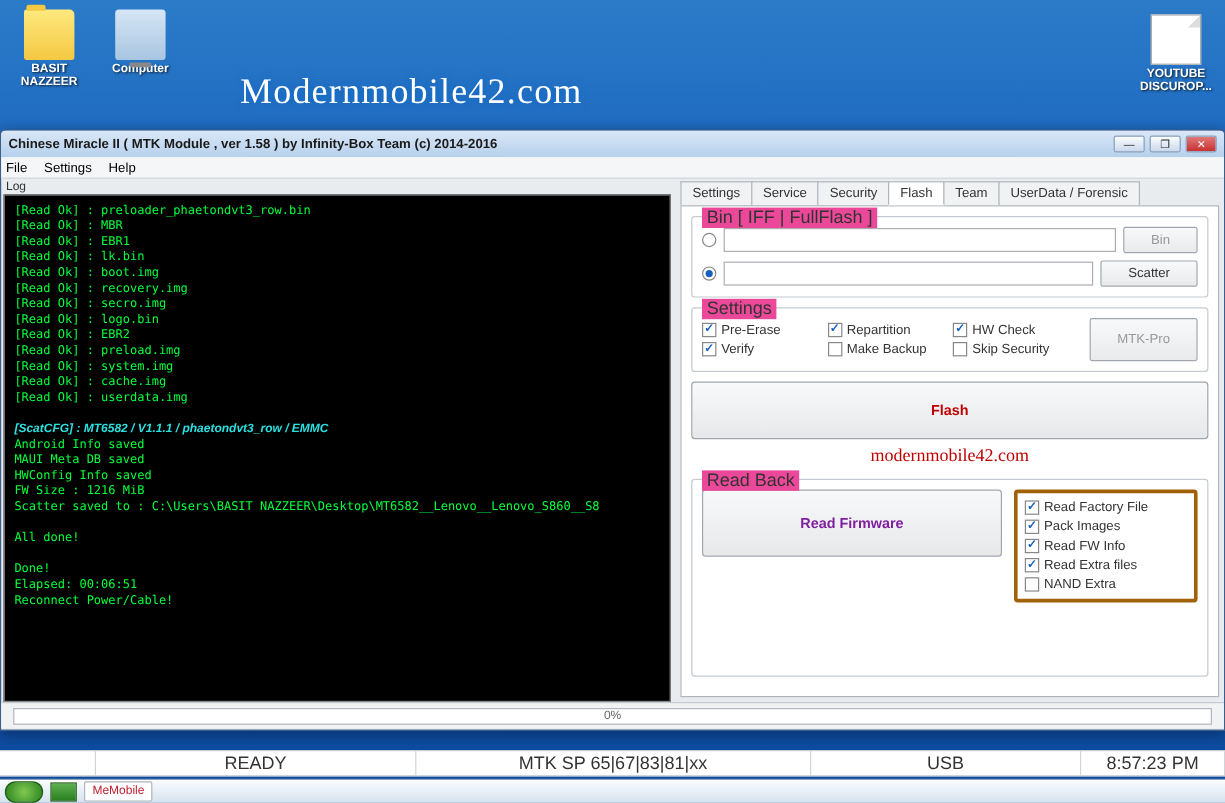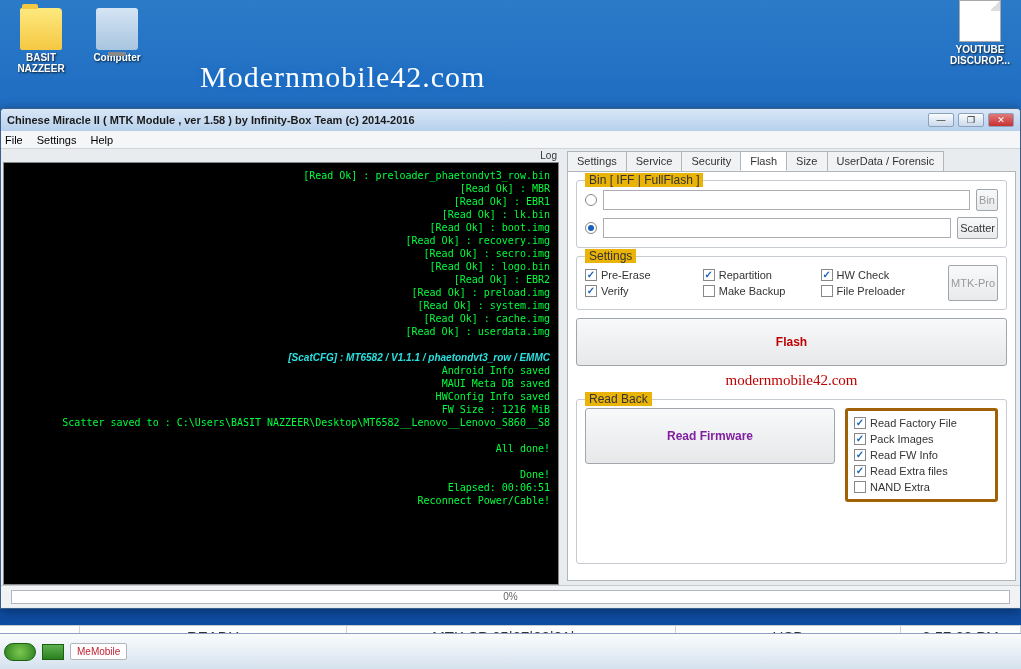--- a/index.html
+++ b/index.html
@@ -23,38 +23,38 @@
 .titlebar { height: 22px; background: linear-gradient(to bottom, #d9e7f7, #b6d0ec); display: flex; align-items: center; padding: 0 6px; font-size: 11px; color: #1a1a1a; border-radius: 4px 4px 0 0; }
 .titlebar .title-text { flex: 1; font-weight: bold; }
 .win-controls { display: flex; gap: 4px; }
 .win-btn { width: 26px; height: 14px; background: linear-gradient(#fafcfe,#cad9eb); border: 1px solid #8aa2bd; border-radius: 2px; font-size: 9px; line-height:12px; text-align:center; cursor:pointer; }
 .win-btn.close { background: linear-gradient(#e07a7a,#c83030); color:#fff; }
 
 .menubar { height: 18px; background: #f4f6f8; display: flex; align-items: center; padding: 0 4px; font-size: 11px; gap: 14px; border-bottom: 1px solid #d0d4d8; }
 .menubar span { cursor: pointer; }
 
 .content { display: flex; height: calc(100% - 63px); }
-.log-panel { width: 560px; display: flex; flex-direction: column; text-align: right; }
+.log-panel { width: 560px; display: flex; flex-direction: column; }
 .log-label { font-size: 10px; padding: 1px 4px; color: #333; }
 .log-box { flex: 1; background: #000; color: #00ff3c; font-family: "Lucida Console", monospace; font-size: 10px; padding: 6px 8px; line-height: 13px; overflow: hidden; border: 1px solid #888; margin: 0 2px; white-space: pre; }
 .log-box .cyan { color: #2be0e0; font-weight: bold; font-style: italic; }
 
 .right-panel { flex: 1; padding: 2px 4px 4px 6px; display: flex; flex-direction: column; }
 .tabs { display: flex; font-size: 11px; }
 .tab { padding: 3px 9px; background: #f0f2f4; border: 1px solid #b0b6bc; border-bottom: none; margin-right: -1px; cursor: pointer; color: #333; }
 .tab.active { background: #fff; border-bottom: 1px solid #fff; position: relative; z-index: 1; }
 .tab-body { flex: 1; background: #fff; border: 1px solid #b0b6bc; padding: 8px; font-size: 11px; color: #333; display:flex; flex-direction:column; }
 
 .group { border: 1px solid #c5cbd1; border-radius: 3px; padding: 8px; margin-bottom: 8px; position: relative; }
-.group-title { position: absolute; top: -8px; left: 8px; background: #eab308; padding: 0 4px; font-size: 12px; color: #333; }
+.group-title { position: absolute; top: -8px; left: 8px; background: #ec4899; padding: 0 4px; font-size: 15px; color: #333; }
 .row { display: flex; align-items: center; gap: 6px; margin-bottom: 6px; }
 .radio { width: 12px; height: 12px; border: 1px solid #888; border-radius: 50%; display:inline-flex; align-items:center; justify-content:center; }
 .radio.checked::after { content:""; width:6px; height:6px; background:#1560bd; border-radius:50%; }
 .text-input { flex: 1; height: 20px; border: 1px solid #abadb3; background: #fff; }
-.btn { height: 22px; padding: 0 2px; background: linear-gradient(#f8f9fa,#e8eaec); border: 1px solid #a0a6ac; border-radius: 2px; font-size: 11px; cursor: pointer; color:#333;text-align:center; }
+.btn { height: 22px; padding: 0 22px; background: linear-gradient(#f8f9fa,#e8eaec); border: 1px solid #a0a6ac; border-radius: 2px; font-size: 11px; cursor: pointer; color:#333;text-align:center; }
 .btn.disabled { color: #999; }
 .check-row { display: flex; flex-wrap: wrap; gap: 4px 0; }
 .check-item { width: 33%; display: flex; align-items: center; gap: 4px; }
 .checkbox { width: 12px; height: 12px; border: 1px solid #888; display: inline-flex; align-items:center; justify-content:center; font-size:10px; color:#1560bd; line-height:10px; }
 .checkbox.checked::after { content: "✓"; font-weight: bold; }
 .big-btn { width: 100%; height: 48px; background: linear-gradient(#f8f9fa,#e6e8ea); border: 1px solid #a0a6ac; border-radius: 3px; cursor: pointer; font-size: 12px; font-weight: bold; }
 .flash-btn { color: #c00000; }
 .readfw-btn { color: #8020a0; width: 250px; height: 56px; }
 .link-text { color: #c00000; font-family: Georgia, serif; font-size: 15px; text-align: center; margin: 6px 0 10px; }
 .readback-row { display: flex; gap: 10px; }
@@ -63,36 +63,36 @@
 
 .progress-area { height: 22px; background: #f0f2f4; border-top: 1px solid #c5cbd1; display:flex; align-items:center; justify-content:center; font-size:10px; color:#666; }
 .progress-bar { width: 98%; height: 14px; border:1px solid #b0b6bc; background:#fff; position:relative; }
 .progress-bar span { position:absolute; left:50%; top:0; transform:translateX(-50%); font-size:10px; }
 
 
 .statusbar { position: absolute; bottom: 22px; left: 0; width: 1021px; height: 22px; background: #fff; border-top: 1px solid #c5cbd1; border-bottom:1px solid #c5cbd1; display: flex; font-size: 15px; color: #333; }
 .statusbar > div { border-right: 1px solid #d0d4d8; display:flex; align-items:center; justify-content:center; padding: 0 8px; }
 
 
-.taskbar { position: absolute; bottom: 0; left: 0; width: 1021px; height: 36px; background: linear-gradient(to bottom, #fafcfe, #d6e2ef); border-top: 1px solid #8aa2bd; display: flex; align-items: center; padding: 0 4px; gap: 6px; }
+.taskbar { position: absolute; bottom: 0; left: 0; width: 1021px; height: 20px; background: linear-gradient(to bottom, #fafcfe, #d6e2ef); border-top: 1px solid #8aa2bd; display: flex; align-items: center; padding: 0 4px; gap: 6px; }
 .start-orb { width: 32px; height: 18px; background: radial-gradient(circle, #7ec850, #2a8020); border-radius: 9px; border:1px solid #1a6010; }
 .task-item { font-size: 10px; padding: 2px 6px; background: #fff; border: 1px solid #b0b6bc; border-radius: 2px; color: #c02030; }
 </style>
 </head>
 <body>
 
 <div class="desktop-icon" style="top:8px; left:6px;">
   <div class="icon-img folder-icon"></div>
   <div>BASIT NAZZEER</div>
 </div>
 <div class="desktop-icon" style="top:8px; left:82px;">
   <div class="icon-img computer-icon"></div>
   <div>Computer</div>
 </div>
-<div class="desktop-icon" style="top:0; right:6px;">
+<div class="desktop-icon" style="top:12px; right:6px;">
   <div class="icon-img doc-icon"></div>
   <div>YOUTUBE DISCUROP...</div>
 </div>
 
 <div class="watermark" style="top:60px; left:200px;">Modernmobile42.com</div>
 
 <div class="app-window">
   <div class="titlebar">
     <span class="title-text">Chinese Miracle II ( MTK Module , ver 1.58 ) by Infinity-Box Team (c) 2014-2016</span>
     <div class="win-controls">
@@ -138,21 +138,21 @@
 Elapsed: 00:06:51
 Reconnect Power/Cable!</div>
     </div>
 
     <div class="right-panel">
       <div class="tabs">
         <div class="tab">Settings</div>
         <div class="tab">Service</div>
         <div class="tab">Security</div>
         <div class="tab active">Flash</div>
-        <div class="tab">Size</div>
+        <div class="tab">Team</div>
         <div class="tab">UserData / Forensic</div>
       </div>
       <div class="tab-body">
 
         <div class="group">
           <div class="group-title">Bin  [ IFF | FullFlash ]</div>
           <div class="row">
             <span class="radio"></span>
             <div class="text-input"></div>
             <button class="btn disabled">Bin</button>
@@ -182,21 +182,21 @@
               <div class="check-item">
                 <span class="checkbox checked"></span>
                 <span>Verify</span>
               </div>
               <div class="check-item">
                 <span class="checkbox"></span>
                 <span>Make Backup</span>
               </div>
               <div class="check-item">
                 <span class="checkbox"></span>
-                <span>File Preloader</span>
+                <span>Skip Security</span>
               </div>
             </div>
           <button class="btn disabled" style="height:36px">MTK-Pro</button>
         </div>
 
         <button class="big-btn flash-btn">Flash</button>
 
         <div class="link-text">modernmobile42.com</div>
 
         <div class="group" style="flex:1">

